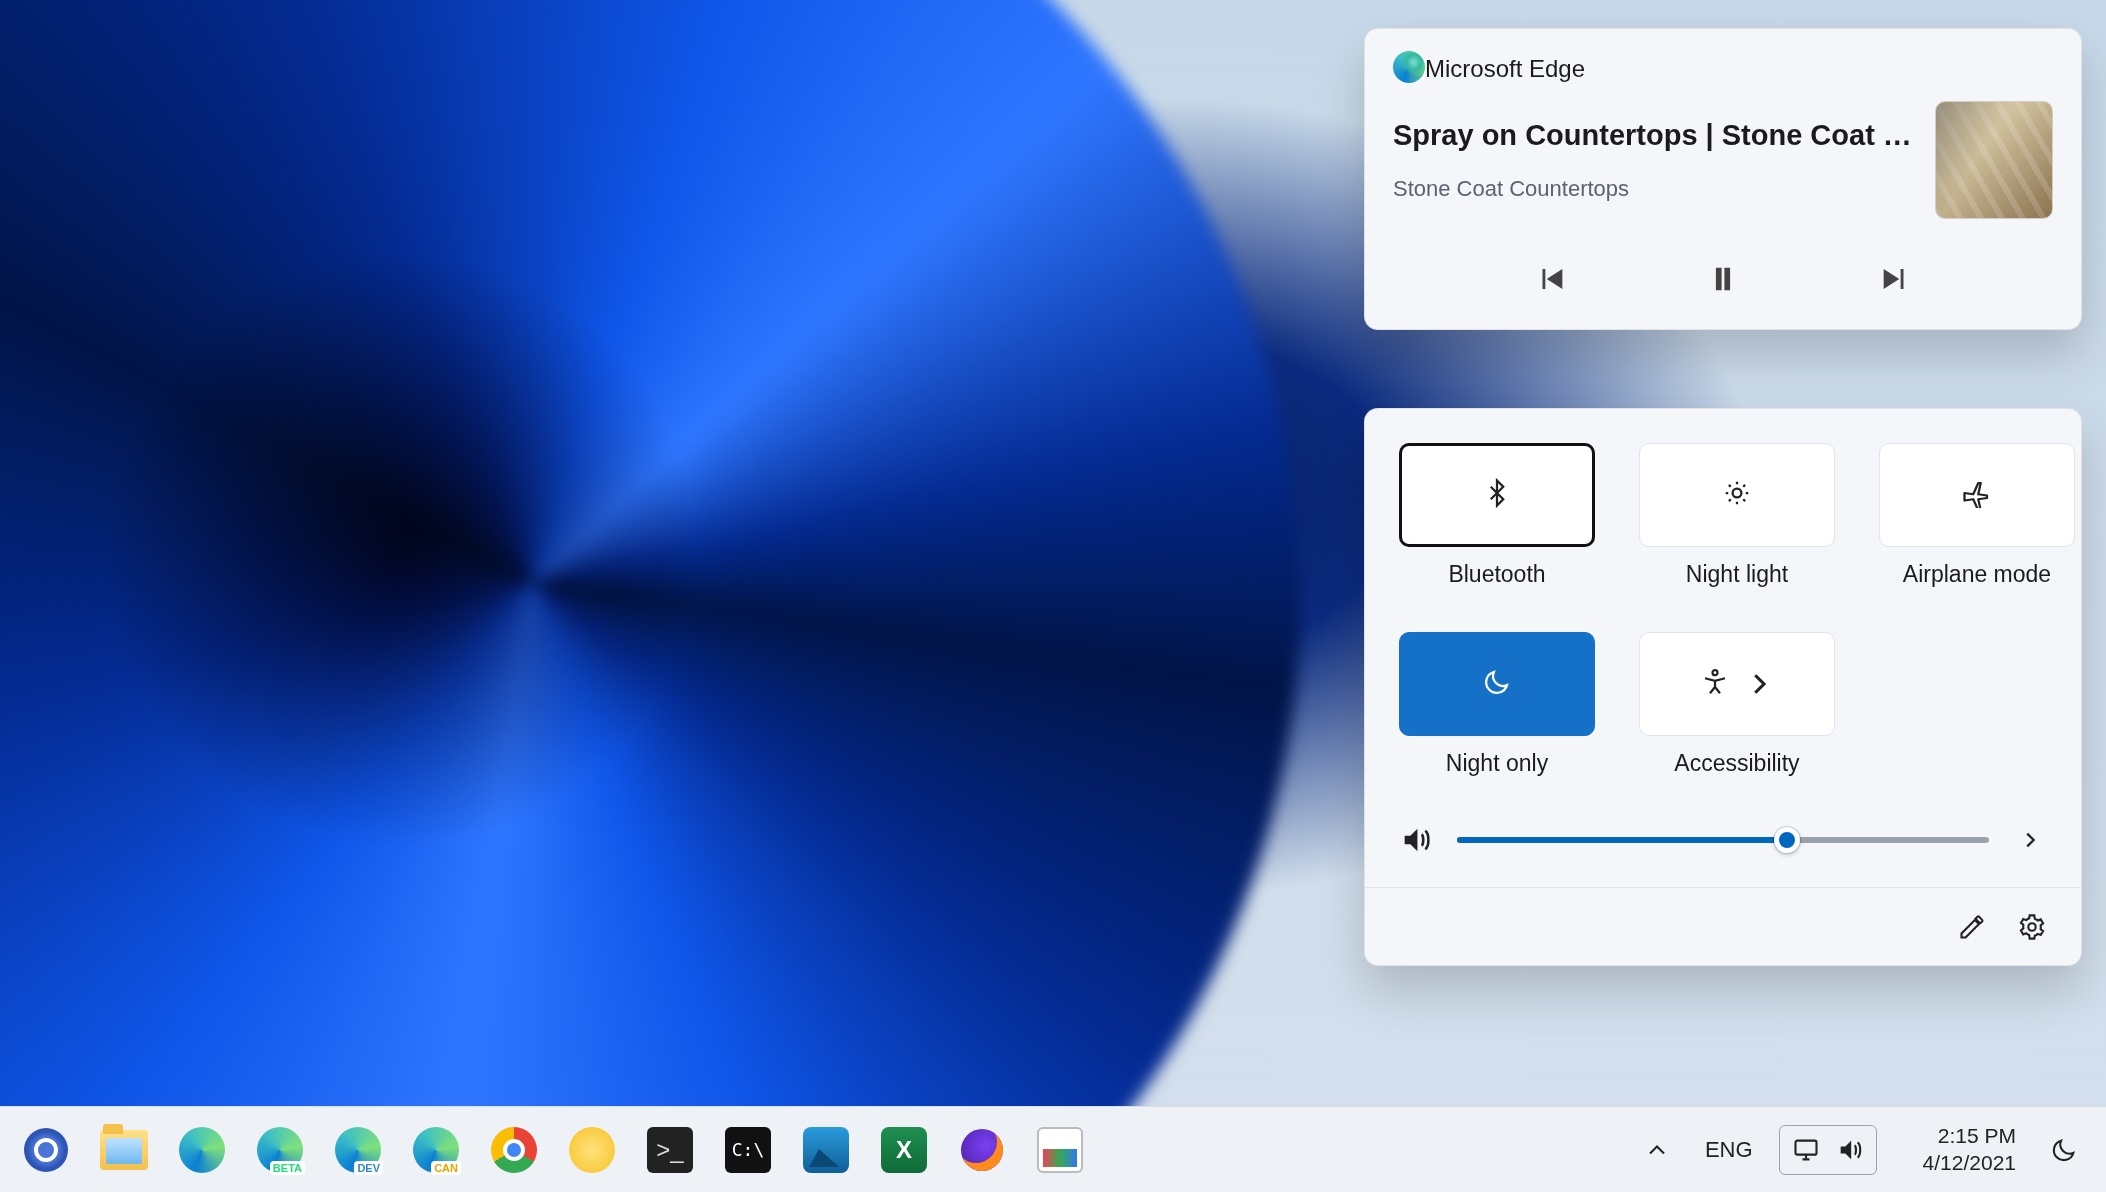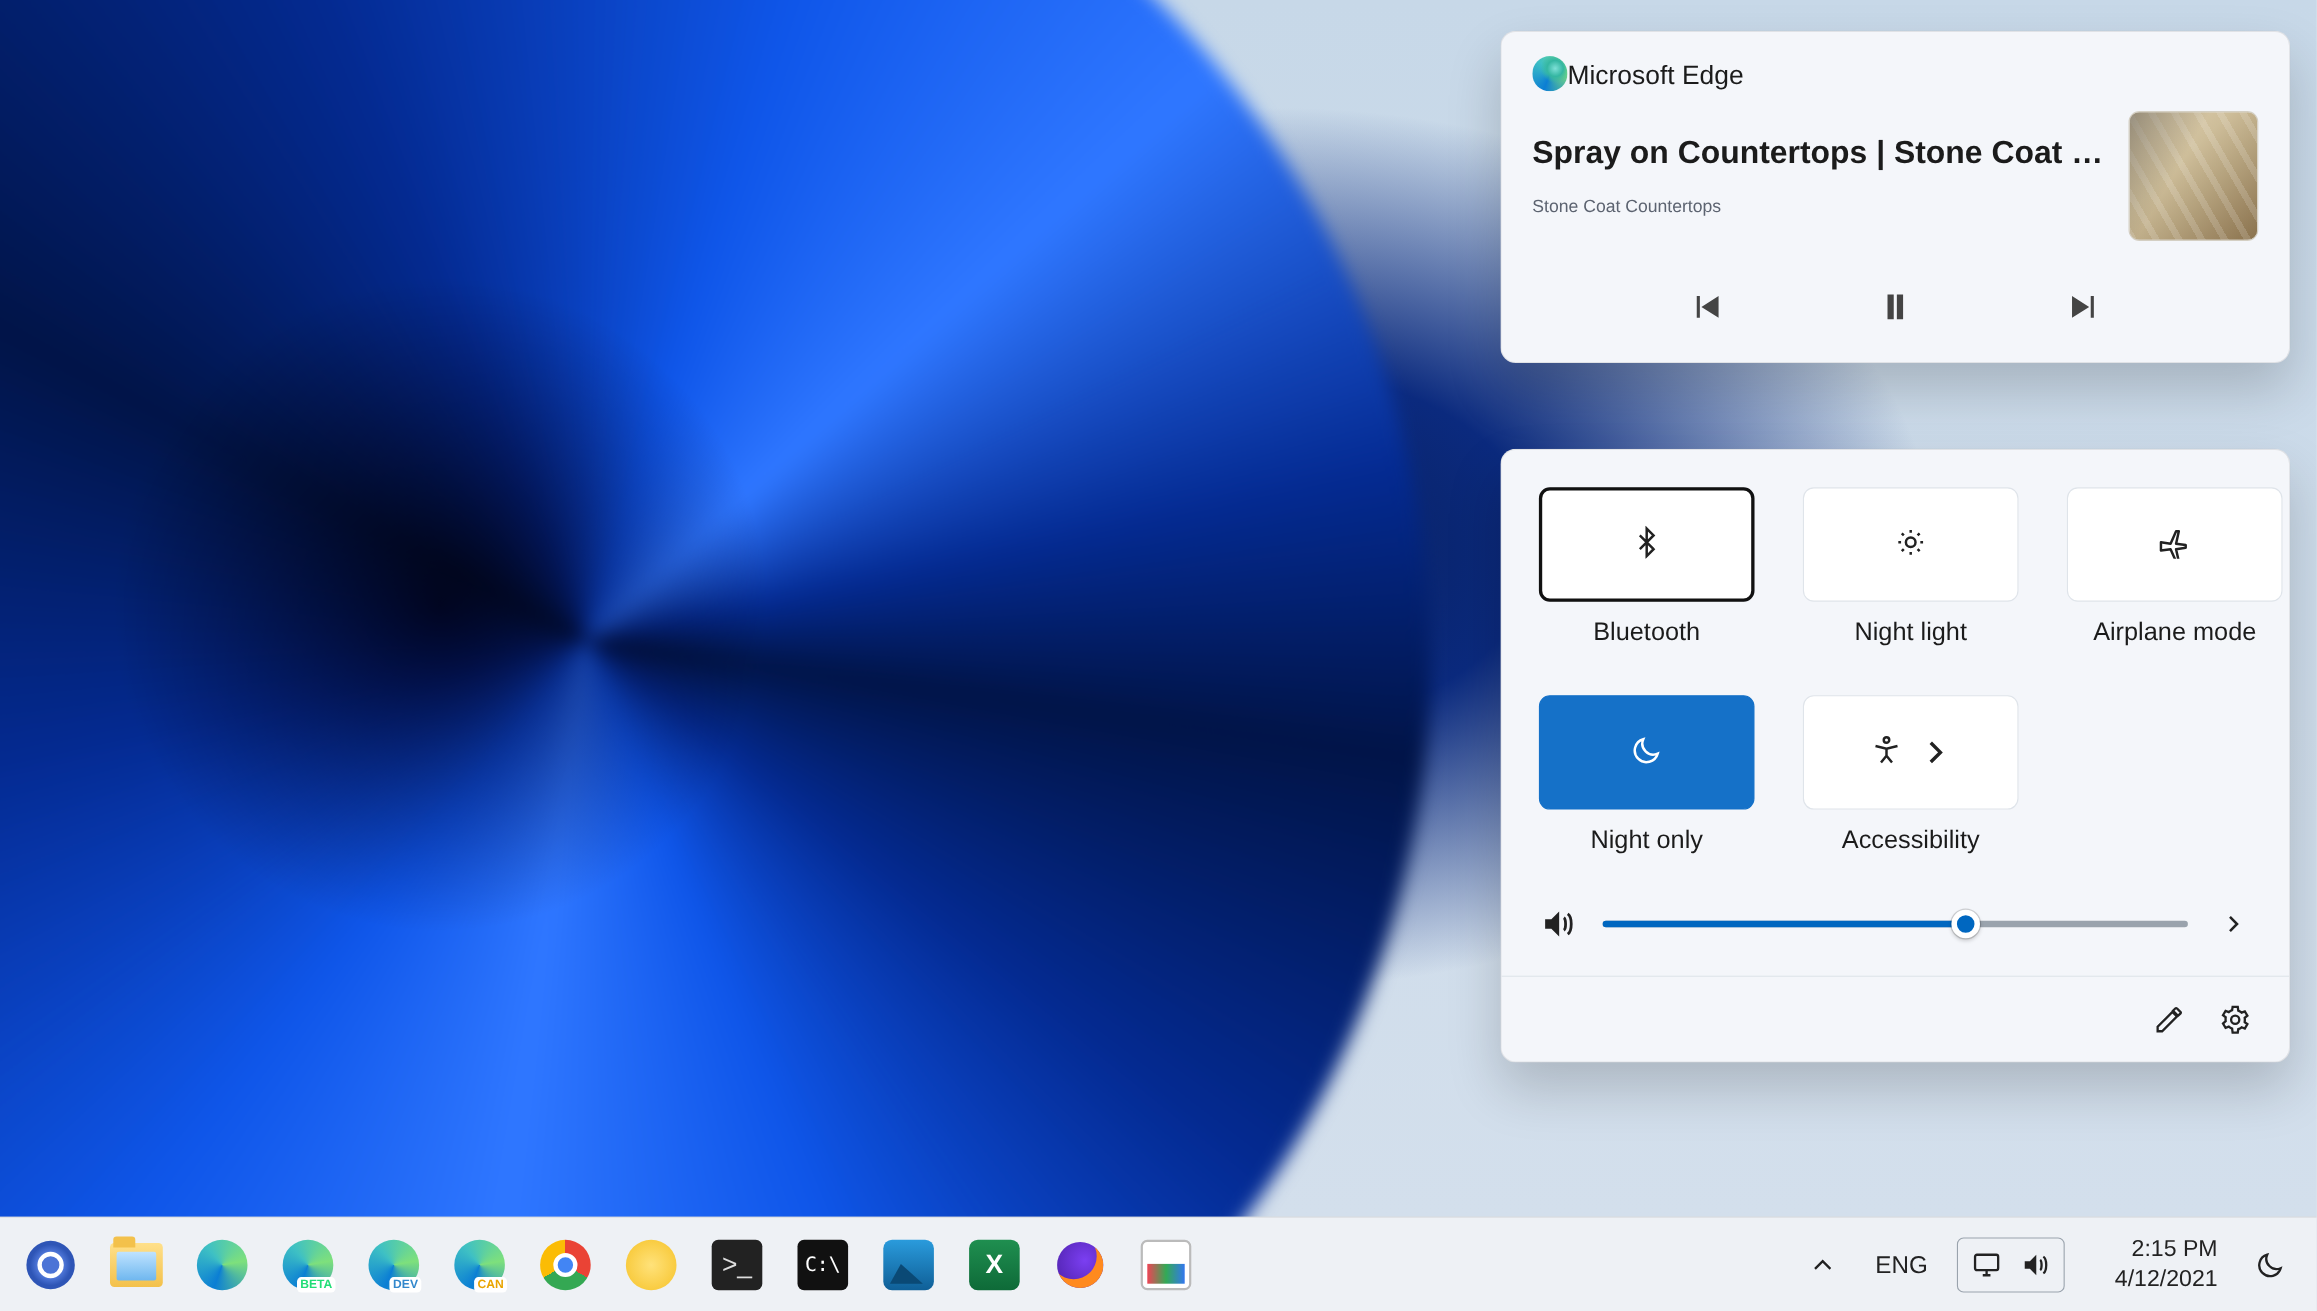--- a/index.html
+++ b/index.html
@@ -73,21 +73,21 @@
       radial-gradient(circle at 65% 35%, #7ee0d7 0%, #34b6a2 25%, rgba(52,182,162,0) 45%),
       conic-gradient(from 200deg, #0b7ed4, #3ec0c4, #7ee07c, #0b7ed4);
   }
   .media-app { font-size: 24px; }
   .media-body { display:flex; gap:18px; align-items:center; margin-top:18px;justify-content:space-between; }
   .media-text { flex:1; min-width:0; }
   .media-title {
     font-size: 29px; font-weight:600;
     white-space:nowrap; overflow:hidden; text-overflow:ellipsis;
   }
-  .media-artist { font-size: 16px; color: var(--text-muted); margin-top:24px; }
+  .media-artist { font-size: 22px; color: var(--text-muted); margin-top:24px; }
   .media-thumb {
     width:118px; height:118px; border-radius:10px; flex-shrink:0;
     background:
       linear-gradient(135deg,#e5d6b8 0%, #cdbd99 40%, #8a724d 100%);
     border:1px solid #d4cfc3;
     position:relative; overflow:hidden;
   }
   .media-thumb::before{
     content:""; position:absolute; inset:0;
     background:

